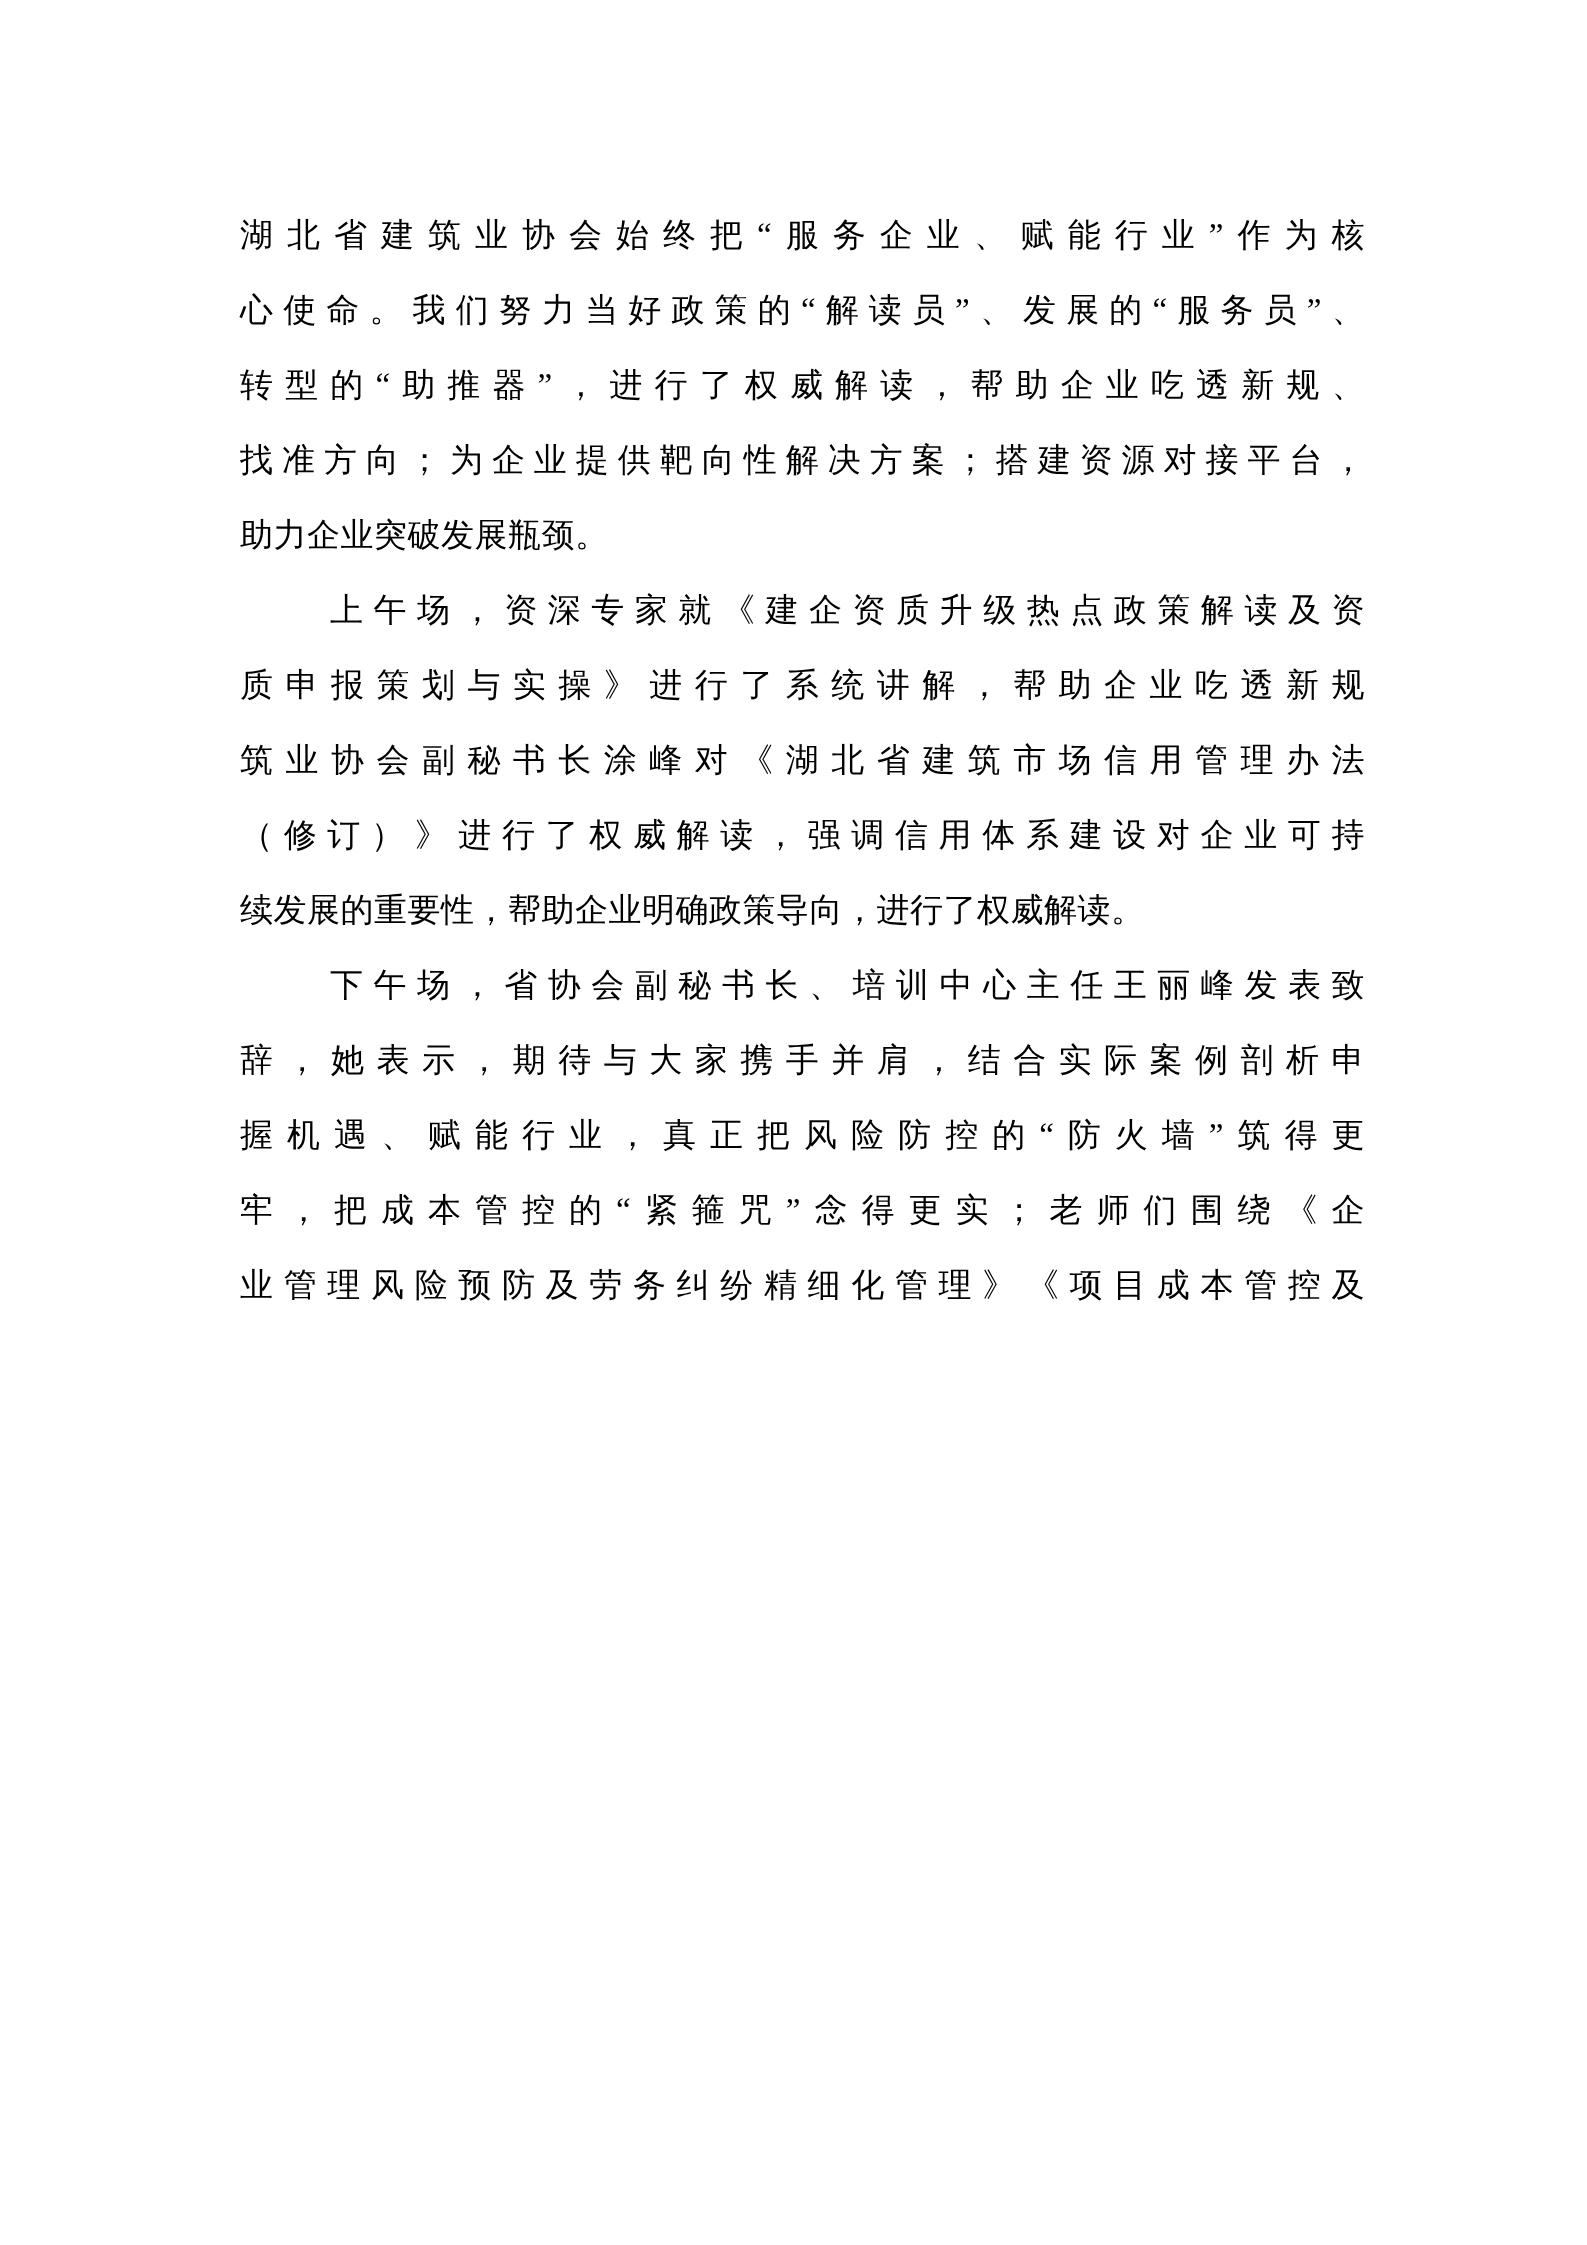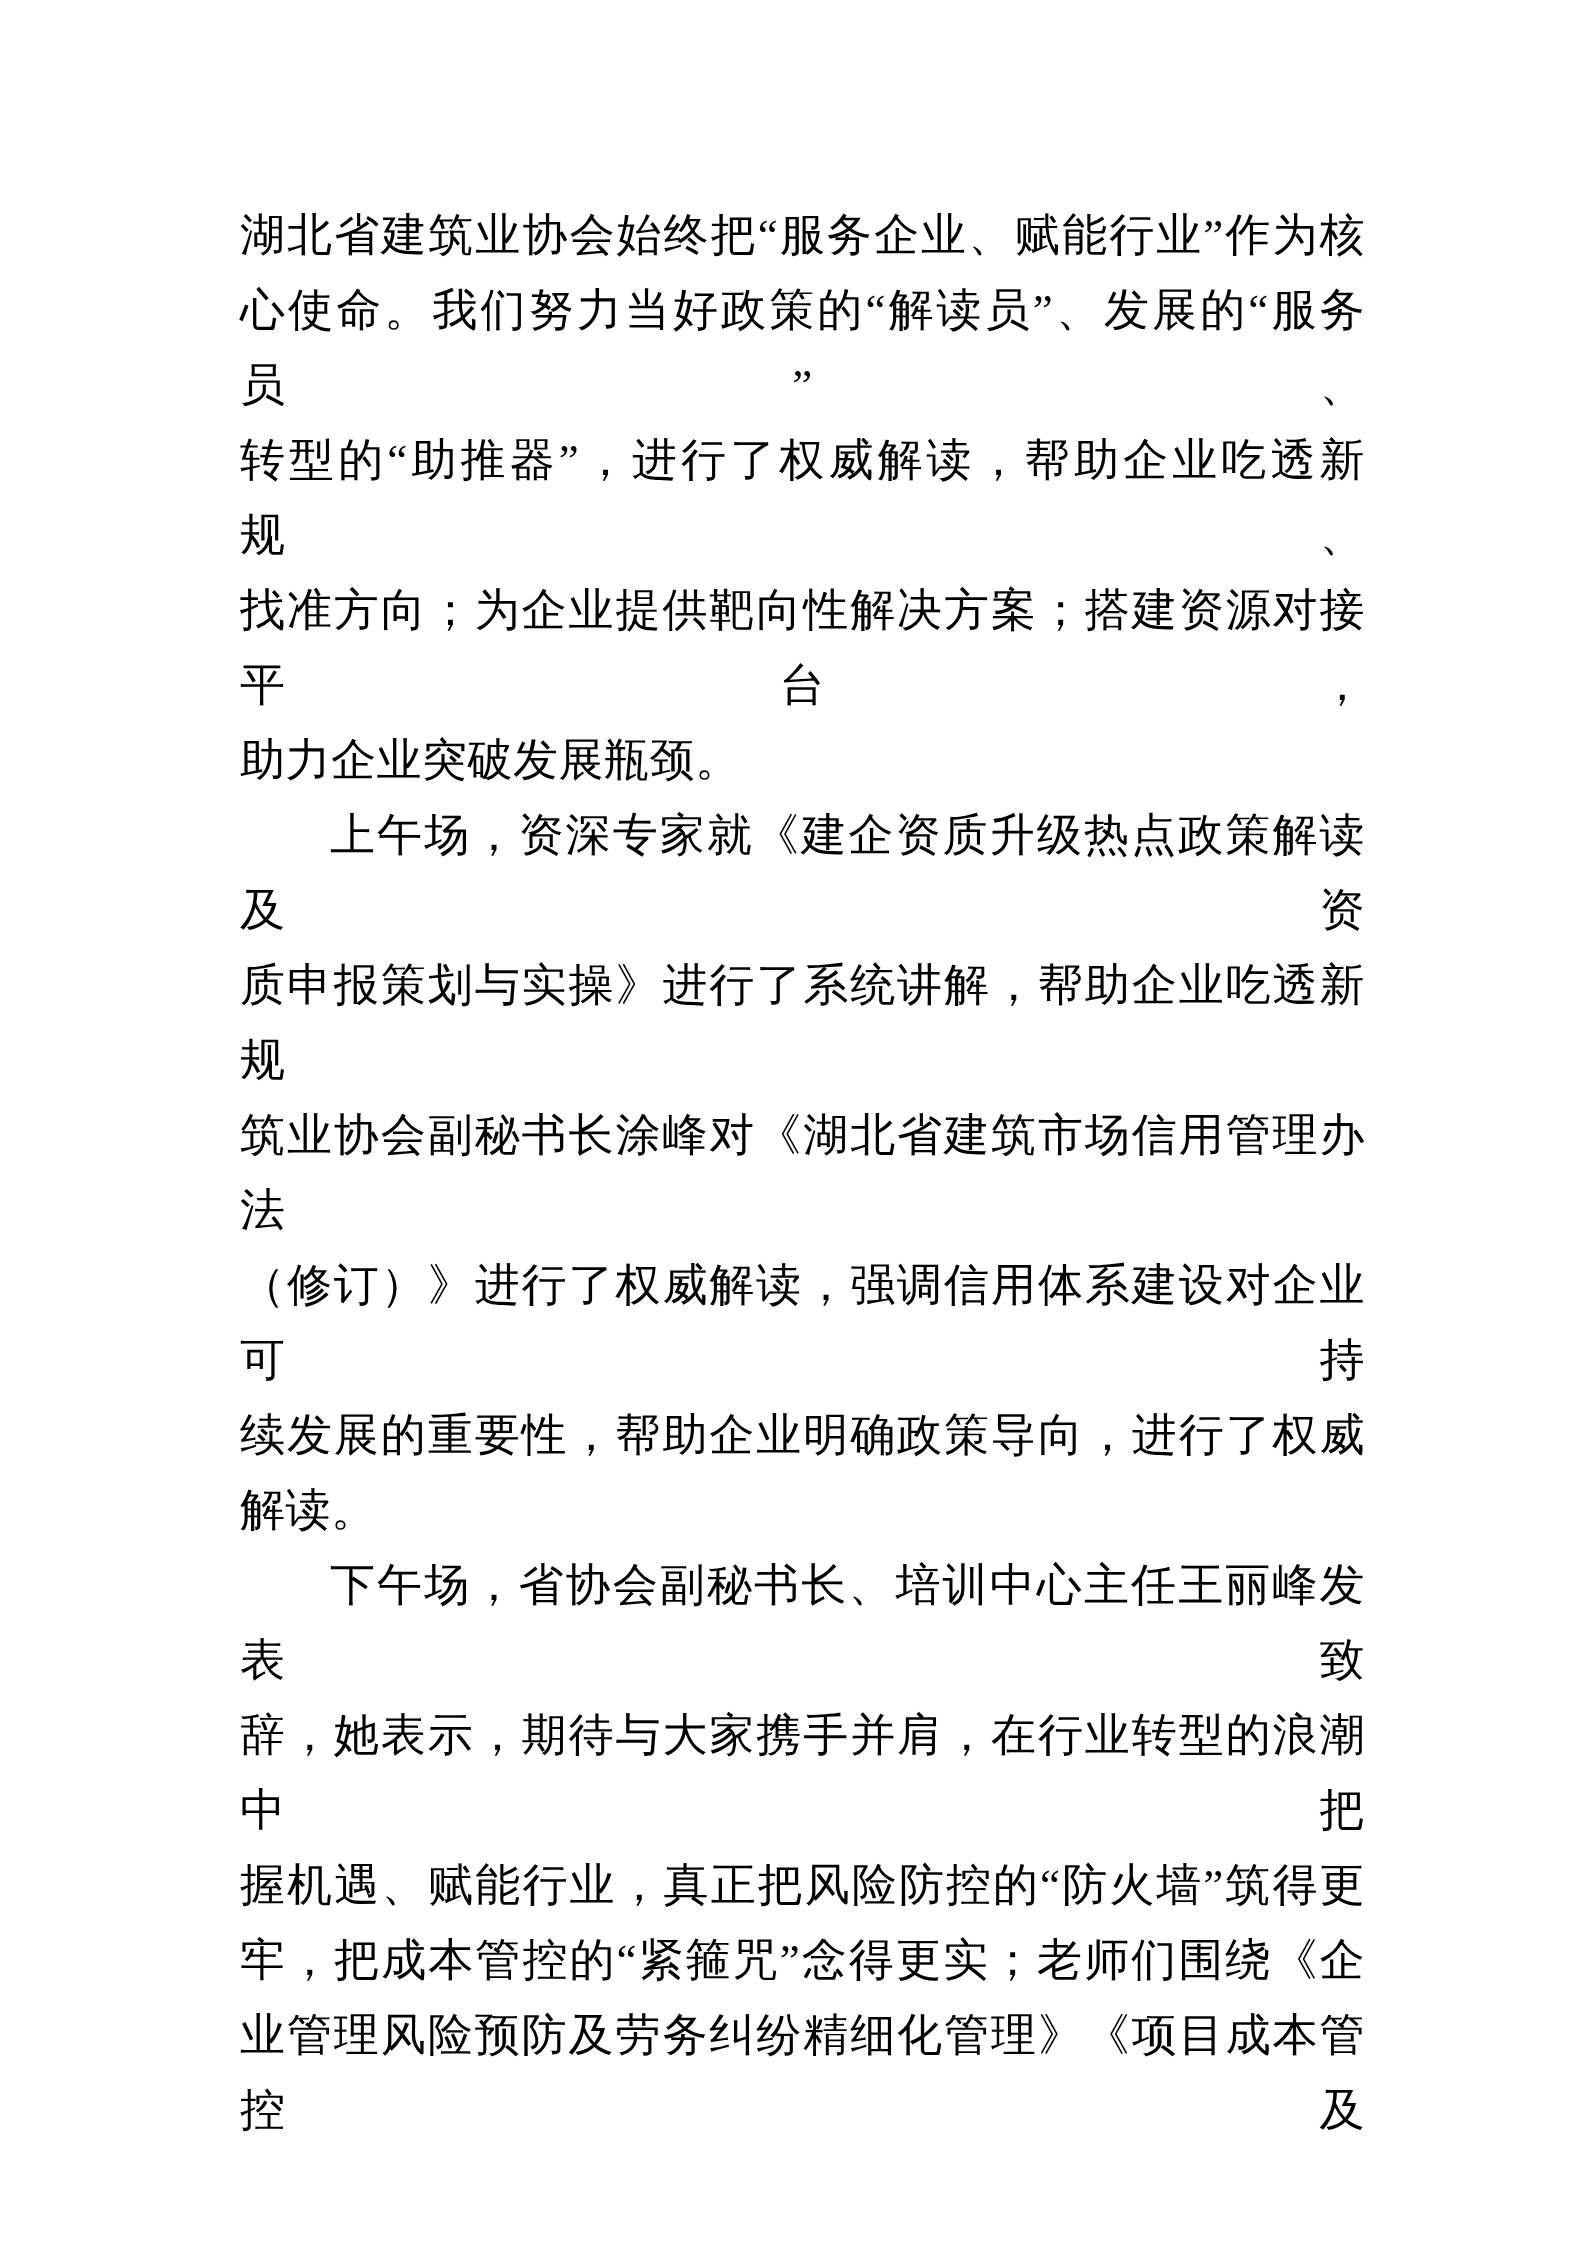--- a/index.html
+++ b/index.html
@@ -16,21 +16,21 @@
     padding: 198px 222px 0 240px;
     font-family: "Liberation Serif", "DejaVu Serif", serif;
     color: #000000;
     overflow: hidden;
   }
   .paragraph {
     margin: 0;
     padding: 0;
   }
   .line {
-    font-size: 45px;
+    font-size: 33px;
     line-height: 75px;
     text-align: justify;
     text-align-last: justify;
     letter-spacing: 0.5px;
   }
   
   .line.indent {
     text-indent: 90px;
   }
   
@@ -54,20 +54,20 @@
   <p class="paragraph">
     <span class="line indent" style="display:block">上午场，资深专家就《建企资质升级热点政策解读及资</span>
     <span class="line" style="display:block">质申报策划与实操》进行了系统讲解，帮助企业吃透新规</span>
     <span class="line" style="display:block">筑业协会副秘书长涂峰对《湖北省建筑市场信用管理办法</span>
     <span class="line" style="display:block">（修订）》进行了权威解读，强调信用体系建设对企业可持</span>
     <span class="line end" style="display:block">续发展的重要性，帮助企业明确政策导向，进行了权威解读。</span>
   </p>
 
   <p class="paragraph">
     <span class="line indent" style="display:block">下午场，省协会副秘书长、培训中心主任王丽峰发表致</span>
-    <span class="line" style="display:block">辞，她表示，期待与大家携手并肩，在行业转型的浪潮中把</span>
+    <span class="line" style="display:block">辞，她表示，期待与大家携手并肩，结合实际案例剖析申</span>
     <span class="line" style="display:block">握机遇、赋能行业，真正把风险防控的“防火墙”筑得更</span>
     <span class="line" style="display:block">牢，把成本管控的“紧箍咒”念得更实；老师们围绕《企</span>
     <span class="line" style="display:block">业管理风险预防及劳务纠纷精细化管理》《项目成本管控及</span>
 
   </p>
 
 </div>
 
 </body></html>

